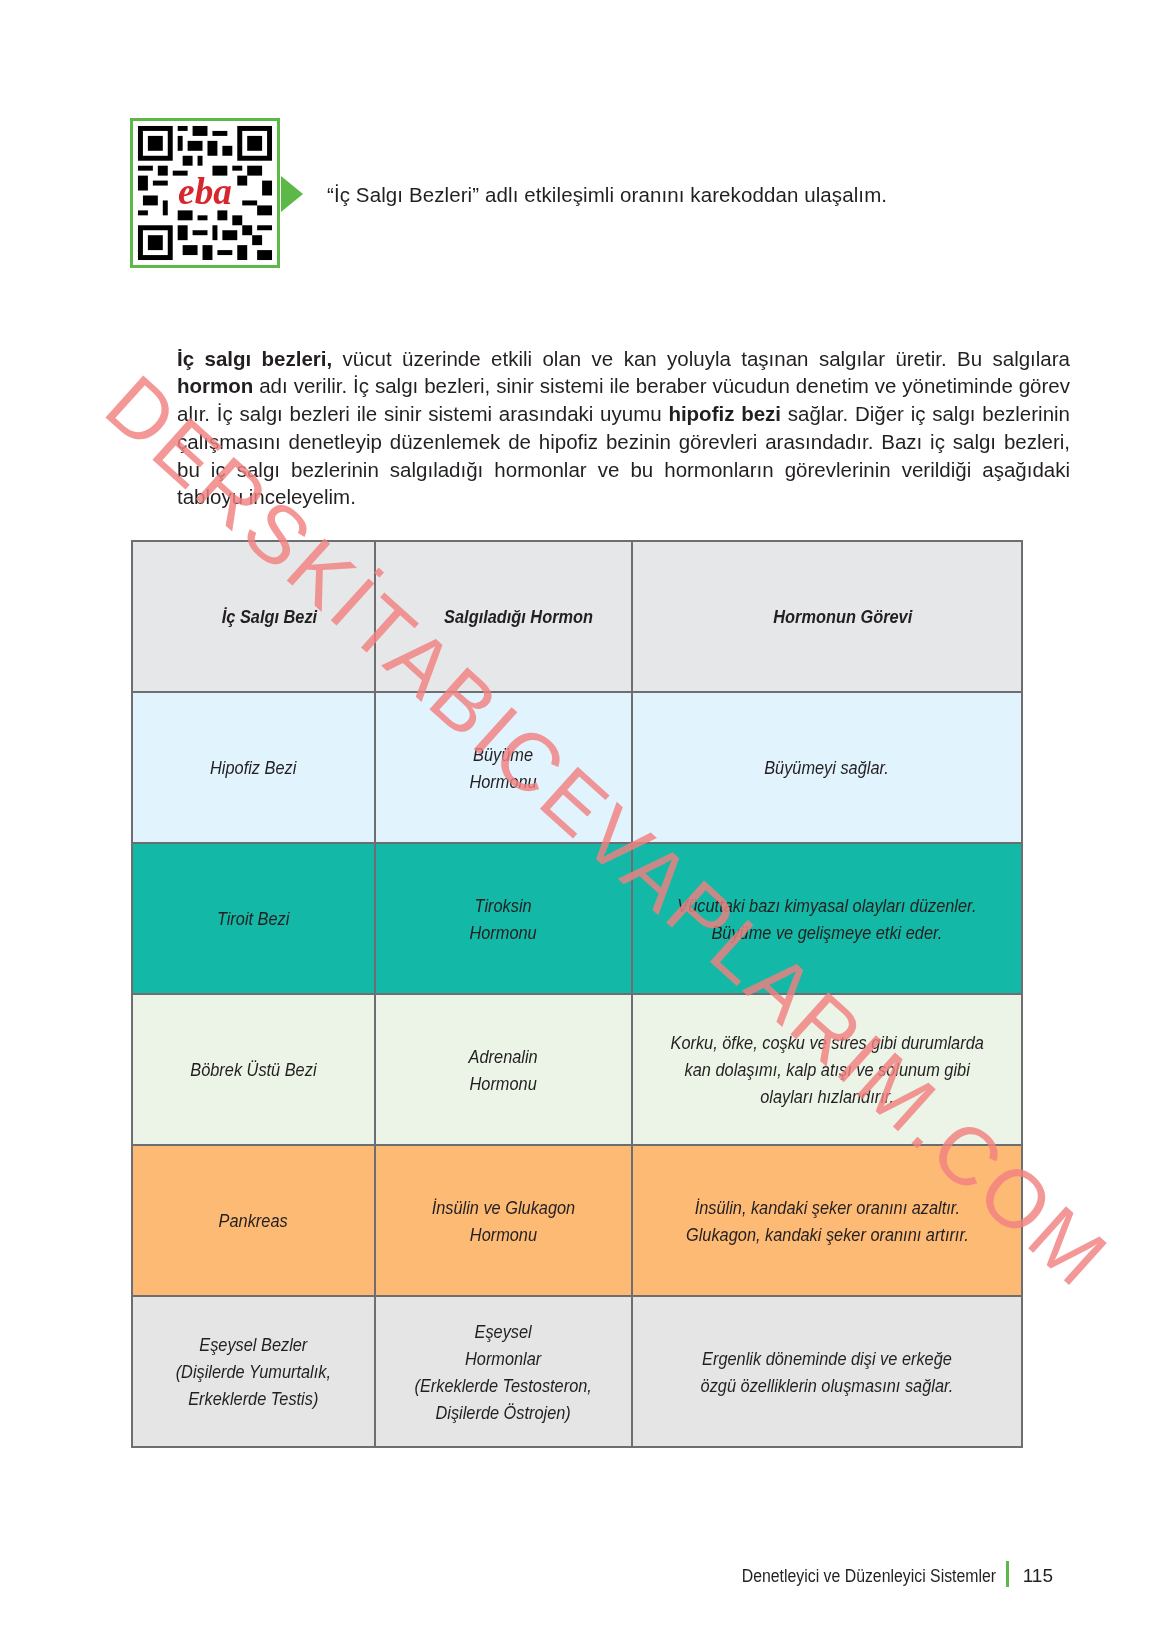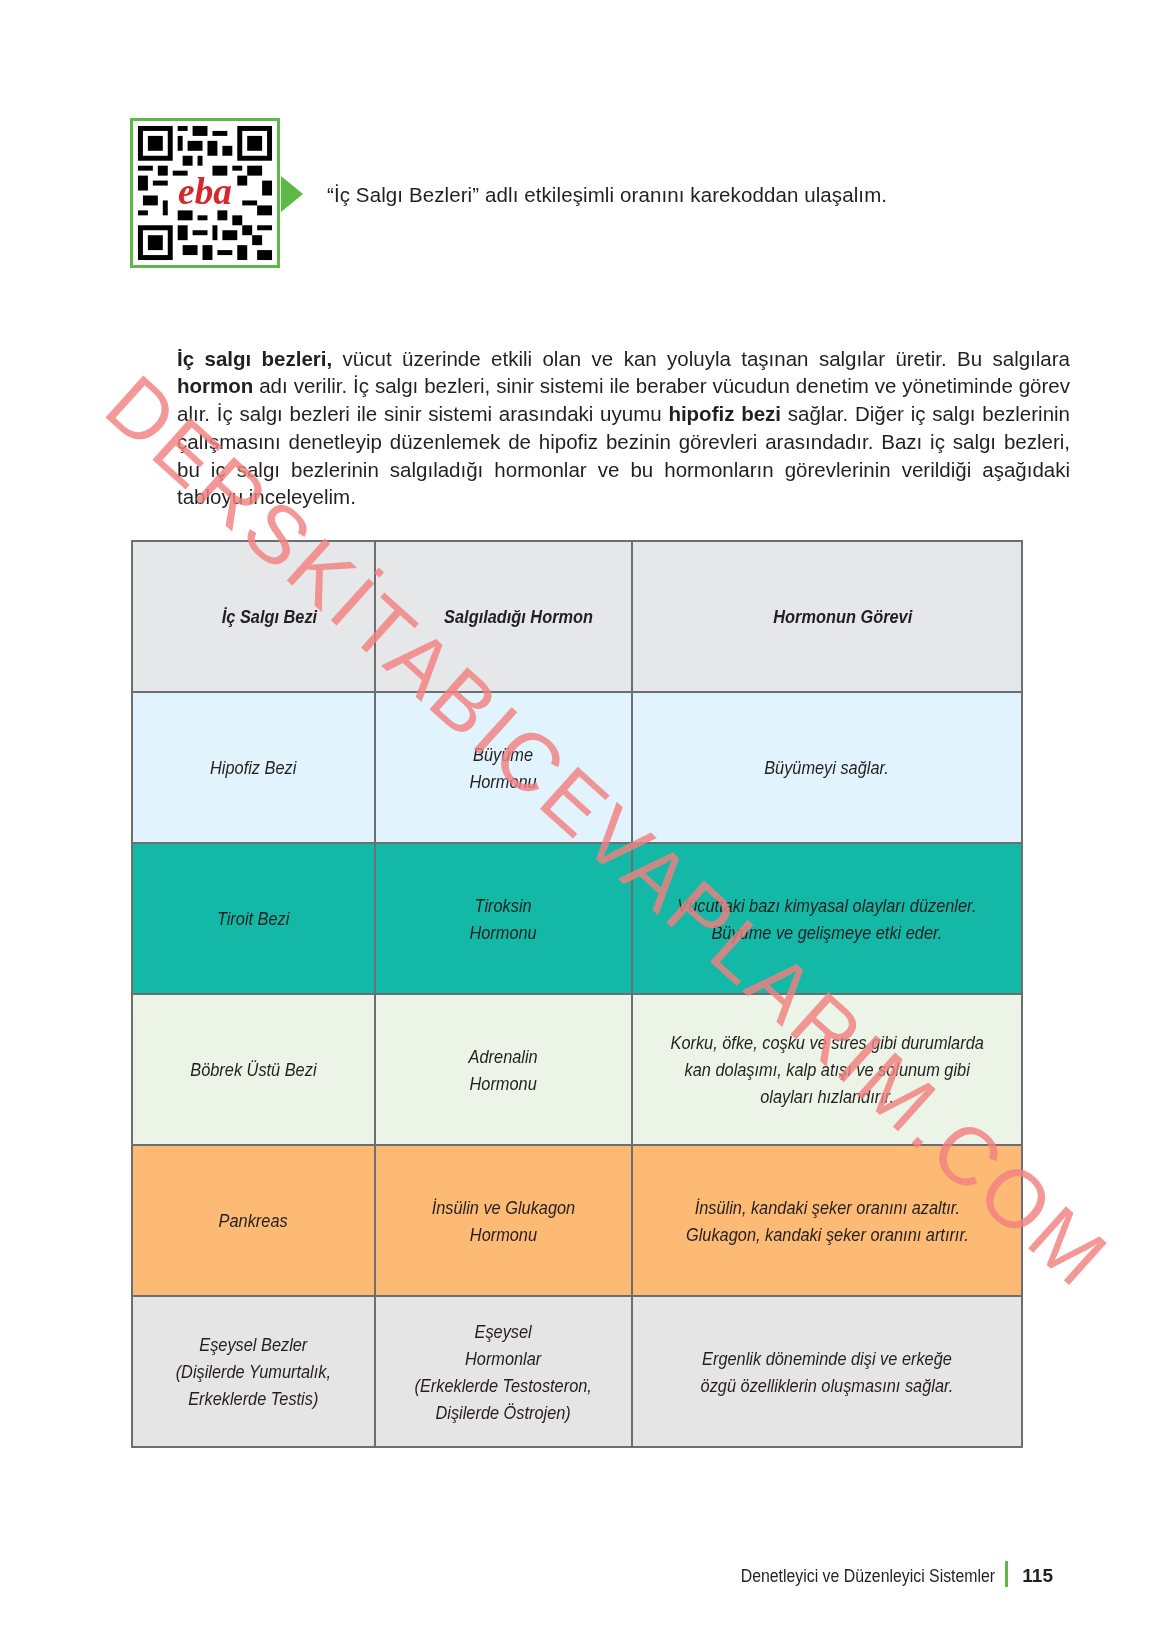--- a/index.html
+++ b/index.html
@@ -18,21 +18,21 @@
                  table-layout:fixed; }
   table.glands td, table.glands th { border:2.5px solid #6d6e71; height:149px; text-align:center;
       vertical-align:middle; font-style:italic; font-size:19px; line-height:27px; color:#231f20;
       padding:0 8px; transform-origin:center; }
   table.glands th { font-weight:bold;padding-left:39px; }
   .c1 { width:243px; } .c2 { width:257px; } .c3 { width:390px; }
   .cond { display:inline-block; transform:scaleX(0.86); white-space:pre-line; }
   .footer { position:absolute; top:1561px; right:99px; display:flex; align-items:flex-end; font-size:18px; }
   .footer .sect { transform:scaleX(0.88); transform-origin:right; }
   .footer .bar { width:3px; height:26px; background:#5cb947; margin:0 14px 0 10px; }
-  .footer .pg { font-weight:bold; font-size:19px; }
+  .footer .pg { font-weight:normal; font-size:19px; }
   .watermark { position:absolute; left:-40px; top:760px; width:1240px; text-align:center;
                font-size:82px; color:rgba(242,128,128,0.82); letter-spacing:4px;
                transform:rotate(42deg); transform-origin:center; pointer-events:none; white-space:nowrap; }
 </style>
 </head>
 <body>
 
 <div class="qr">
   <svg width="144" height="144" viewBox="0 0 29 29">
     <rect width="29" height="29" fill="#fff"></rect>

